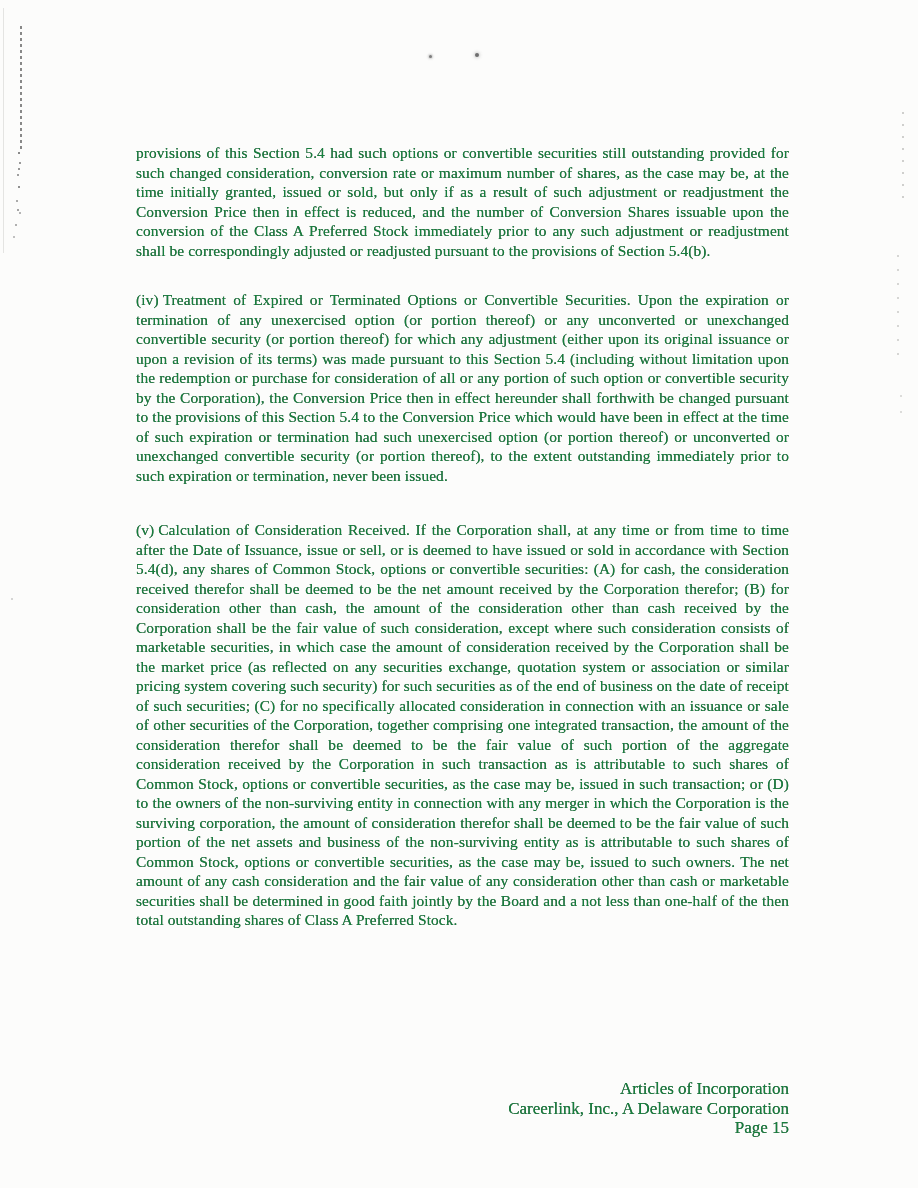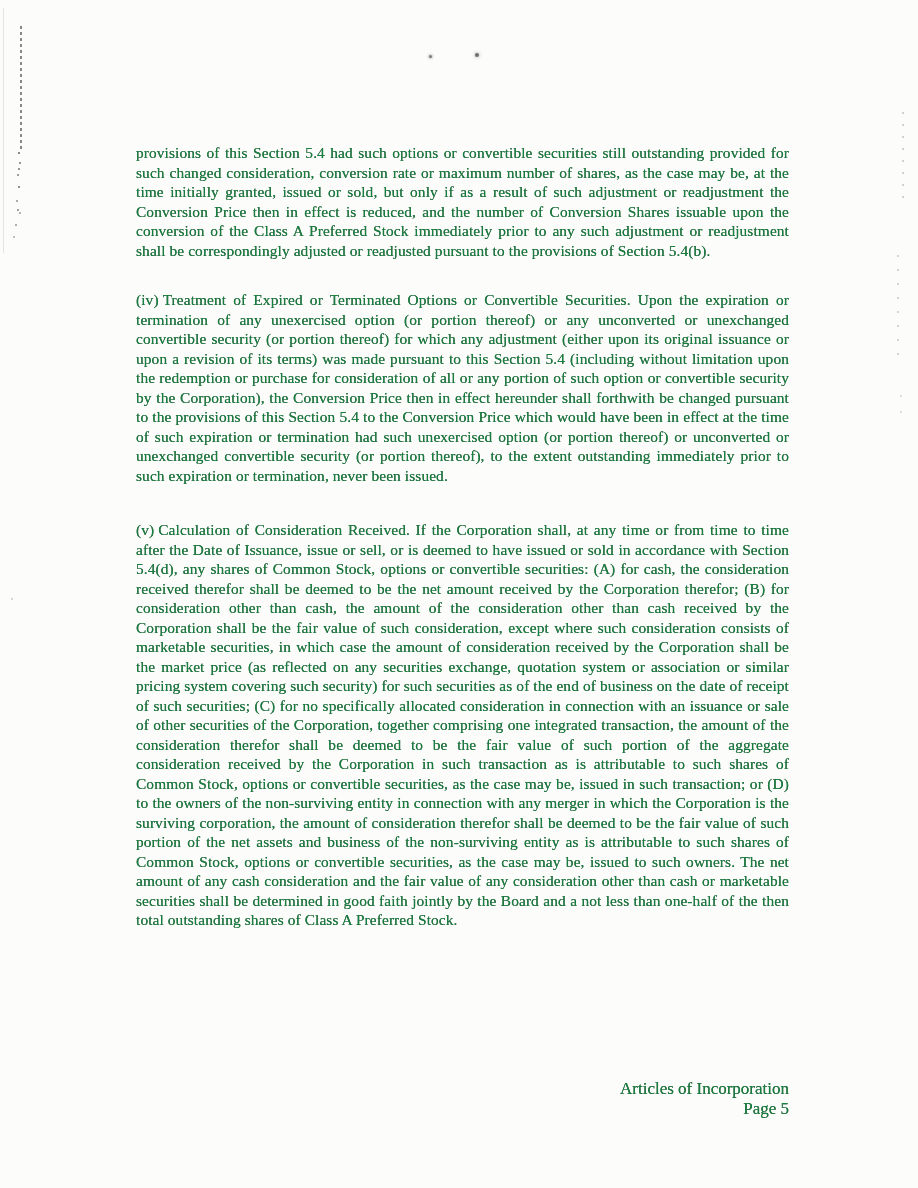--- a/index.html
+++ b/index.html
@@ -131,16 +131,17 @@
       <span class="plabel">(iv)</span><span>Treatment of Expired or Terminated Options or Convertible Securities. Upon the expiration or termination of any unexercised option (or portion thereof) or any unconverted or unexchanged convertible security (or portion thereof) for which any adjustment (either upon its original issuance or upon a revision of its terms) was made pursuant to this Section 5.4 (including without limitation upon the redemption or purchase for consideration of all or any portion of such option or convertible security by the Corporation), the Conversion Price then in effect hereunder shall forthwith be changed pursuant to the provisions of this Section 5.4 to the Conversion Price which would have been in effect at the time of such expiration or termination had such unexercised option (or portion thereof) or unconverted or unexchanged convertible security (or portion thereof), to the extent outstanding immediately prior to such expiration or termination, never been issued.</span>
     </p>
 
     <p class="para-v">
       <span class="plabel">(v)</span><span>Calculation of Consideration Received. If the Corporation shall, at any time or from time to time after the Date of Issuance, issue or sell, or is deemed to have issued or sold in accordance with Section 5.4(d), any shares of Common Stock, options or convertible securities: (A) for cash, the consideration received therefor shall be deemed to be the net amount received by the Corporation therefor; (B) for consideration other than cash, the amount of the consideration other than cash received by the Corporation shall be the fair value of such consideration, except where such consideration consists of marketable securities, in which case the amount of consideration received by the Corporation shall be the market price (as reflected on any securities exchange, quotation system or association or similar pricing system covering such security) for such securities as of the end of business on the date of receipt of such securities; (C) for no specifically allocated consideration in connection with an issuance or sale of other securities of the Corporation, together comprising one integrated transaction, the amount of the consideration therefor shall be deemed to be the fair value of such portion of the aggregate consideration received by the Corporation in such transaction as is attributable to such shares of Common Stock, options or convertible securities, as the case may be, issued in such transaction; or (D) to the owners of the non-surviving entity in connection with any merger in which the Corporation is the surviving corporation, the amount of consideration therefor shall be deemed to be the fair value of such portion of the net assets and business of the non-surviving entity as is attributable to such shares of Common Stock, options or convertible securities, as the case may be, issued to such owners. The net amount of any cash consideration and the fair value of any consideration other than cash or marketable securities shall be determined in good faith jointly by the Board and a not less than one-half of the then total outstanding shares of Class A Preferred Stock.</span>
     </p>
   </div>
 
   <div class="footer">
     <div>Articles of Incorporation</div>
-    <div>Page 5</div>
+    <div>Careerlink, Inc., A Delaware Corporation</div>
+    <div>Page 15</div>
   </div>
 
 </div>
 
 </body></html>

